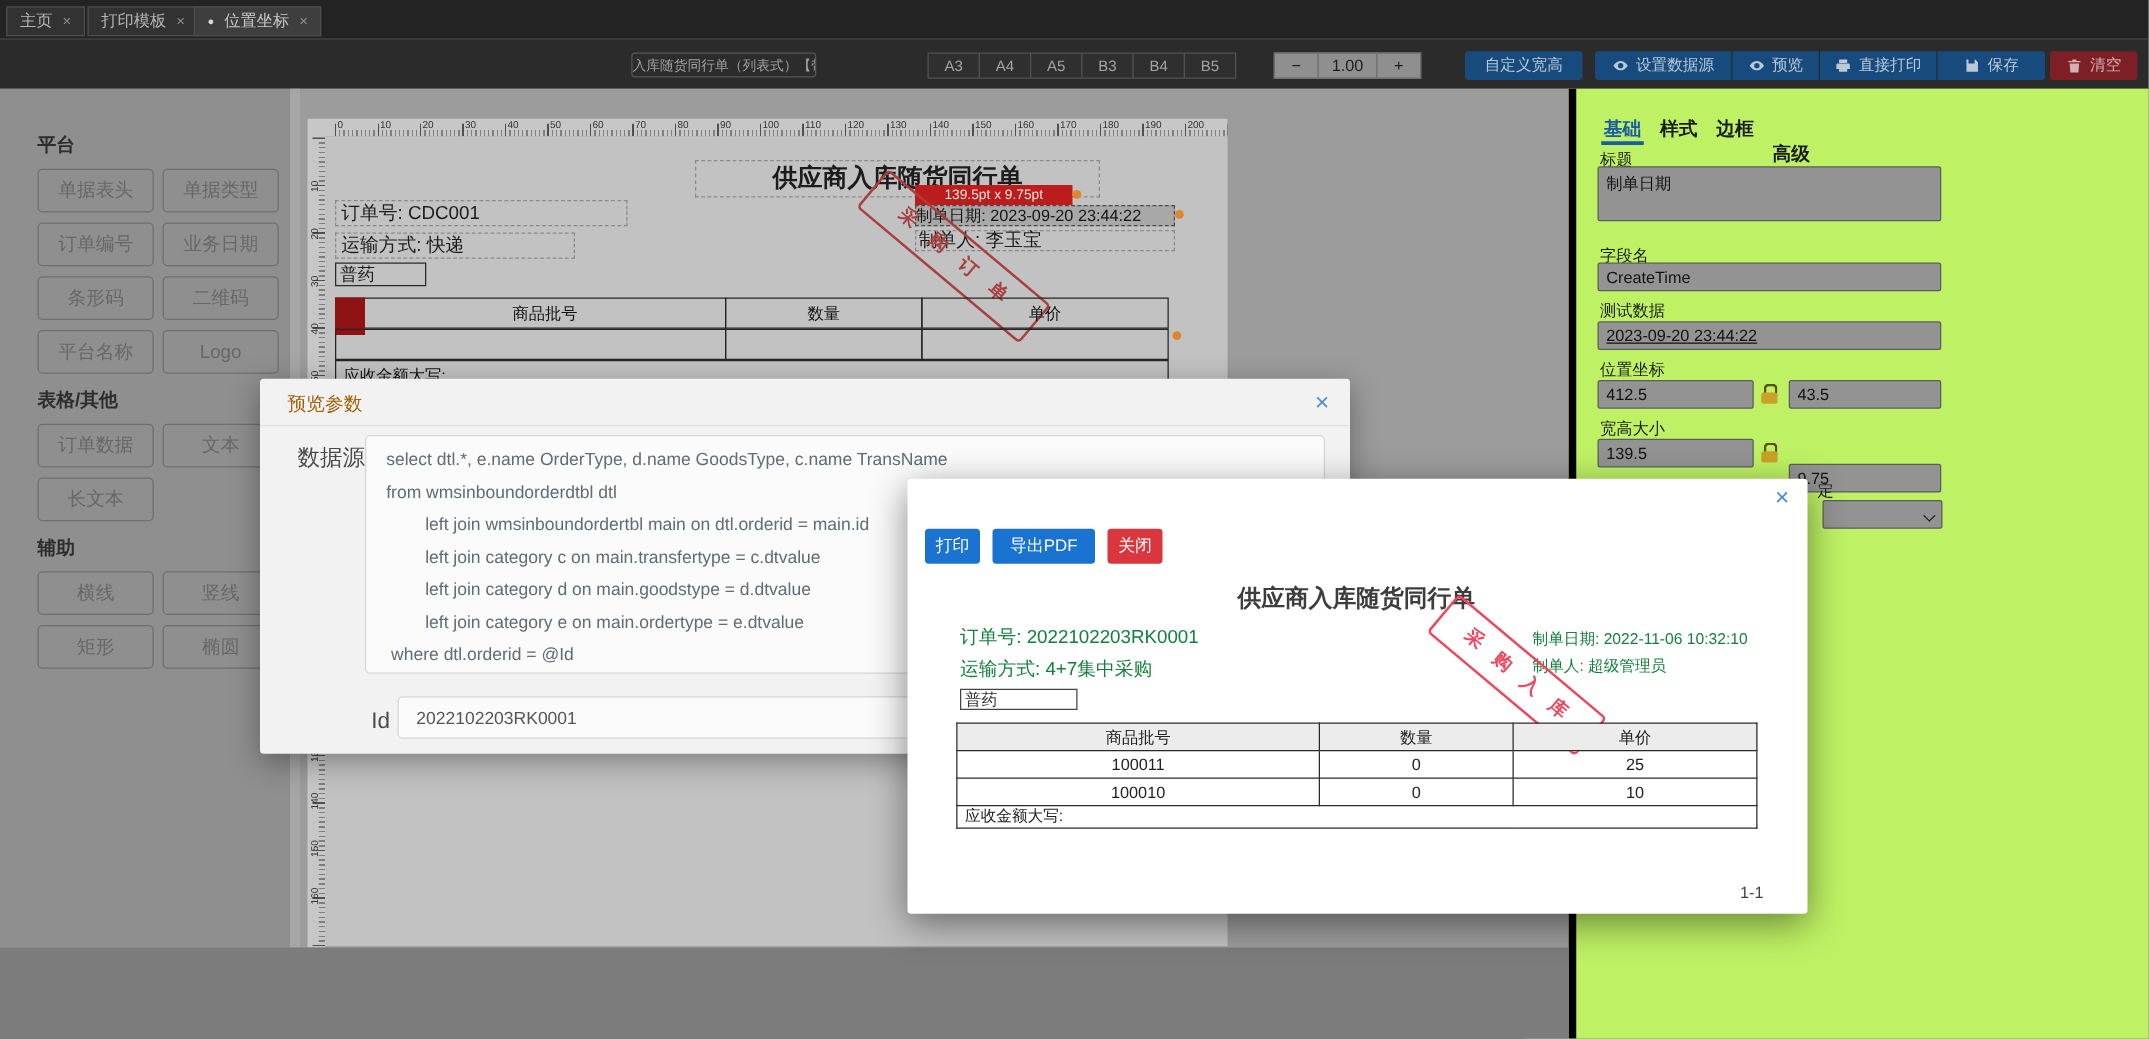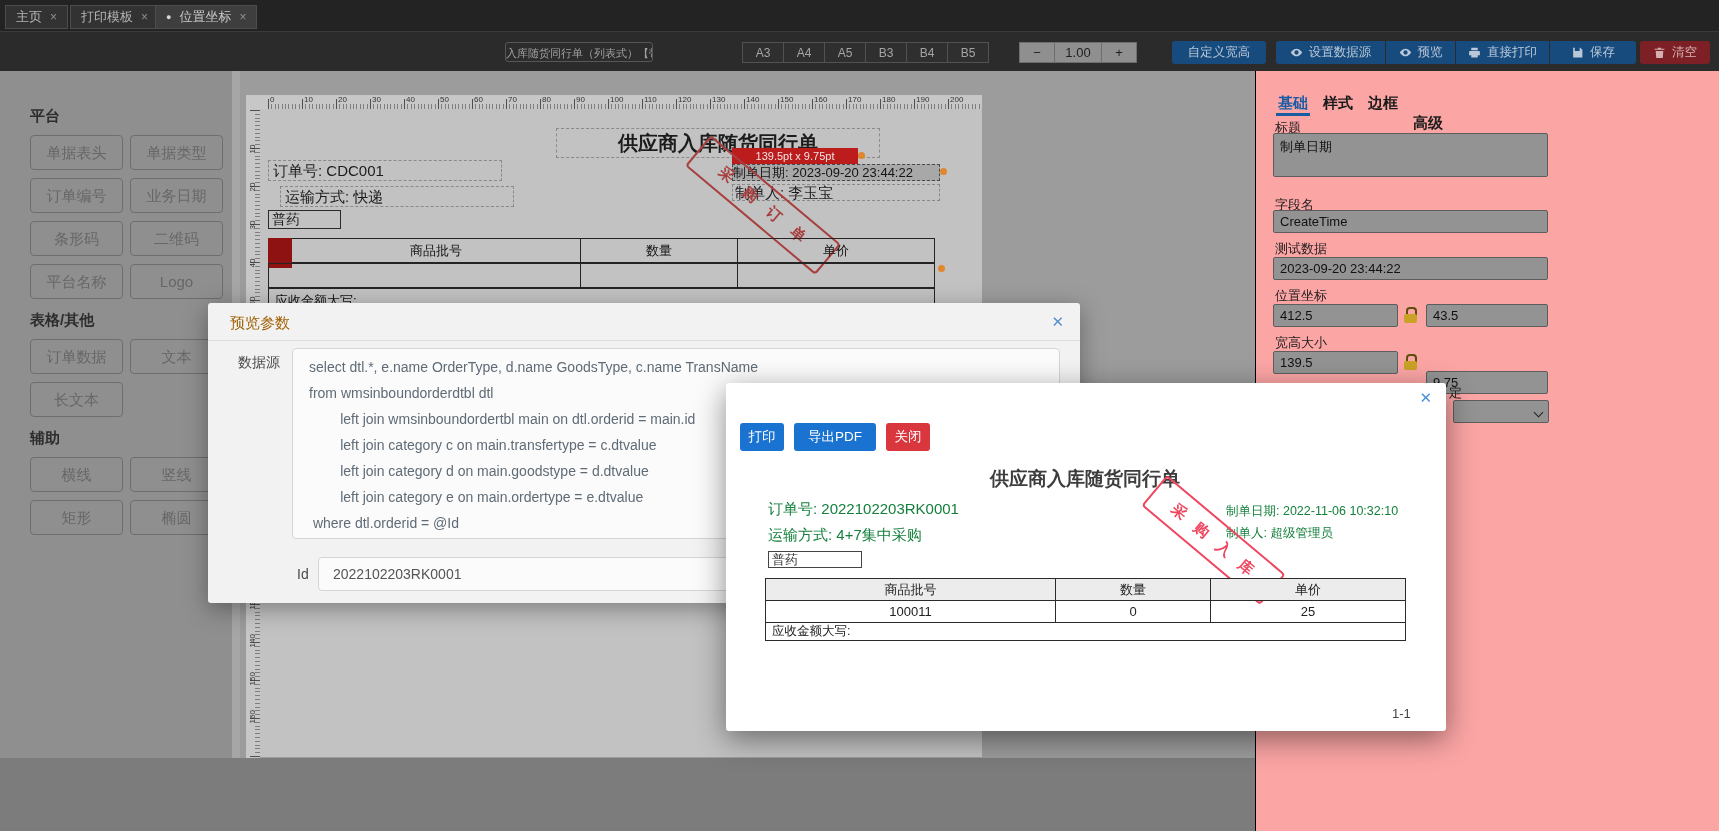--- a/index.html
+++ b/index.html
@@ -52,41 +52,41 @@
   .p-small{font-size:15px;line-height:15px;padding-left:2px;}
   .drug-box{border:1.5px solid #2b2b2b;box-sizing:border-box;font-size:14px;line-height:16px;padding-left:3px;color:#1c1c1c;}
   .tooltip{background:#bd1c1c;color:#efe3e3;font-size:11px;line-height:16px;text-align:center;}
   .selected{background:#a8a8a8;border:1px dashed #4a4a4a;box-sizing:border-box;font-size:13px;line-height:15px;color:#141414;}
   .handle{width:7px;height:7px;border-radius:50%;background:#e0862c;}
   .stamp1{border:2px solid #a84040;border-radius:4px;color:#a84040;font-weight:bold;font-size:15px;
       letter-spacing:16px;text-align:center;line-height:36px;box-sizing:border-box;padding-left:14px;}
   .ct-cell{position:absolute;border:1px solid #242424;box-sizing:border-box;font-size:13px;color:#111;
       text-align:center;line-height:23px;}
   
-  .panel{left:1255px;top:71px;width:464px;height:760px;background:#fca5a5;border-left:1px solid #000000;box-sizing:border-box;}
+  .panel{left:1255px;top:71px;width:464px;height:760px;background:#bef264;border-left:6px solid #000000;box-sizing:border-box;}
   .ptab{position:absolute;top:23px;font-size:15px;font-weight:bold;color:#1b1b1b;}
   .ptab.active{color:#1a5ca3;}
   .ptab-line{position:absolute;top:42px;left:20px;width:34px;height:3px;background:#1a5ca3;}
   .plabel{position:absolute;font-size:13px;color:#1c1c1c;}
   .pinput{position:absolute;background:#939393;border:1px solid #5d5d5d;box-sizing:border-box;color:#111;
       font-size:13px;padding:0 6px;border-radius:2px;font-family:"Liberation Sans","DejaVu Sans",sans-serif;}
   .ptextarea{position:absolute;background:#939393;border:1px solid #5d5d5d;box-sizing:border-box;color:#111;
       font-size:13px;padding:4px 6px;border-radius:2px;}
   .lock{position:absolute;width:13px;height:16px;}
   .lock::before{content:"";position:absolute;top:0;left:2px;width:7px;height:8px;border:2px solid #5f4d0e;border-bottom:none;border-radius:4px 4px 0 0;}
   .lock::after{content:"";position:absolute;bottom:0;left:0;width:13px;height:9px;background:#c9a227;border-radius:2px;}
   .pselect{position:absolute;background:#939393;border:1px solid #5d5d5d;box-sizing:border-box;border-radius:2px;}
   .pselect::after{content:"";position:absolute;right:6px;top:8px;width:6px;height:6px;border-right:1.5px solid #222;border-bottom:1.5px solid #222;transform:rotate(45deg);}
   
   .modal1{left:208px;top:303px;width:872px;height:300px;background:#f2f2f2;border-radius:3px;
       box-shadow:0 6px 24px rgba(0,0,0,0.35);z-index:20;}
   .m1-title{position:absolute;left:22px;top:11px;font-size:15px;color:#a16207;}
   .m1-close{position:absolute;right:16px;top:10px;font-size:15px;color:#5590cc;}
   .m1-div{position:absolute;left:0;top:37px;width:100%;height:1px;background:#dedede;}
-  .m1-label{position:absolute;font-size:14px;color:#4a4a4a;text-align:center;}
+  .m1-label{position:absolute;font-size:18px;color:#4a4a4a;text-align:center;}
   .sqlbox{position:absolute;left:84px;top:45px;width:768px;height:191px;background:#fbfbfb;border:1px solid #d5d5d5;
       border-radius:4px;box-sizing:border-box;padding:5px 16px;overflow:hidden;}
   .sqlbox pre{margin:0;font-family:"Liberation Sans","DejaVu Sans",sans-serif;font-size:14px;line-height:26px;color:#5f6b76;white-space:pre-wrap;}
   .idinput{position:absolute;left:110px;top:254px;width:742px;height:34px;background:#fbfbfb;border:1px solid #d5d5d5;
       border-radius:4px;box-sizing:border-box;font-size:14px;color:#555;padding-left:14px;font-family:"Liberation Sans","DejaVu Sans",sans-serif;}
   
   .modal2{left:726px;top:383px;width:720px;height:348px;background:#ffffff;border-radius:3px;
       box-shadow:0 8px 30px rgba(0,0,0,0.45);z-index:30;}
   .m2-close{position:absolute;right:14px;top:6px;font-size:15px;color:#4a90d9;}
   .m2-btn{position:absolute;top:40px;height:28px;border-radius:3px;color:#fff;font-size:13.5px;
@@ -243,21 +243,21 @@
         <span class="hr-num" style="left: 520px;">150</span>
         <span class="hr-num" style="left: 554px;">160</span>
         <span class="hr-num" style="left: 588px;">170</span>
         <span class="hr-num" style="left: 622px;">180</span>
         <span class="hr-num" style="left: 656px;">190</span>
         <span class="hr-num" style="left: 690px;">200</span>
       </div>
     <div class="abs paper">
       <div class="abs dashed-box p-title" style="left:296px;top:19px;width:324px;height:30px;">供应商入库随货同行单</div>
       <div class="abs dashed-box p-line" style="left:8px;top:51px;width:234px;height:21px;">订单号: CDC001</div>
-      <div class="abs dashed-box p-line" style="left:8px;top:77px;width:234px;height:21px;margin-left:12px;">运输方式: 快递</div>
+      <div class="abs dashed-box p-line" style="left:8px;top:77px;width:192px;height:21px;">运输方式: 快递</div>
       <div class="abs drug-box" style="left:8px;top:101px;width:73px;height:19px;">普药</div>
       <div class="abs tooltip" style="left:472px;top:39px;width:126px;height:16px;">139.5pt x 9.75pt</div>
       <div class="abs handle" style="left:598px;top:43px;"></div>
       <div class="abs selected" style="left:472px;top:55px;width:208px;height:17px;">制单日期: 2023-09-20 23:44:22</div>
       <div class="abs handle" style="left:680px;top:59px;"></div>
       <div class="abs dashed-box p-small" style="left:472px;top:75px;width:208px;height:17px;">制单人: 李玉宝</div>
       <div class="abs stamp1" style="left:418px;top:76px;width:170px;height:40px;transform:rotate(40deg);">采购订单</div>
 
       <div class="ct-cell" style="left:8px;top:129px;width:24px;height:25px;"></div>
       <div class="ct-cell" style="left:31px;top:129px;width:290px;height:25px;">商品批号</div>
@@ -276,21 +276,21 @@
     <span class="ptab active" style="left:22px;">基础</span>
     <span class="ptab" style="left:67px;">样式</span>
     <span class="ptab" style="left:112px;">边框</span>
     <span class="ptab" style="left:157px;margin-top:20px;">高级</span>
     <div class="ptab-line"></div>
     <div class="plabel" style="left:19px;top:48px;">标题</div>
     <div class="ptextarea" style="left:17px;top:62px;width:275px;height:44px;">制单日期</div>
     <div class="plabel" style="left:19px;top:125px;">字段名</div>
     <input class="pinput" style="left: 17px; top: 139px; width: 275px; height: 23px;" value="CreateTime">
     <div class="plabel" style="left:19px;top:169px;">测试数据</div>
-    <input class="pinput" style="left: 17px; top: 186px; width: 275px; height: 23px;" value="2023-09-20 23:44:22">
+    <input class="pinput" style="left: 17px; top: 186px; width: 275px; height: 23px; text-decoration: underline;" value="2023-09-20 23:44:22">
     <div class="plabel" style="left:19px;top:216px;">位置坐标</div>
     <input class="pinput" style="left: 17px; top: 233px; width: 125px; height: 23px;" value="412.5">
     <div class="lock" style="left:148px;top:236px;"></div>
     <input class="pinput" style="left: 170px; top: 233px; width: 122px; height: 23px;" value="43.5">
     <div class="plabel" style="left:19px;top:263px;">宽高大小</div>
     <input class="pinput" style="left: 17px; top: 280px; width: 125px; height: 23px;" value="139.5">
     <div class="lock" style="left:148px;top:283px;"></div>
     <input class="pinput" style="left: 170px; top: 280px; width: 122px; height: 23px; margin-top: 20px;" value="9.75">
     <div class="plabel" style="left:193px;top:313px;">定</div>
     <div class="pselect" style="left:197px;top:329px;width:96px;height:23px;"></div>
@@ -340,20 +340,25 @@
           <th>数量</th>
           <th>单价</th>
         </tr>
       </thead>
       <tbody>
           <tr>
             <td>100011</td>
             <td>0</td>
             <td>25</td>
           </tr>
+          <tr>
+            <td>100010</td>
+            <td>0</td>
+            <td>10</td>
+          </tr>
         </tbody>
       <tfoot>
         <tr>
           <td class="foot" colspan="3">应收金额大写:</td>
         </tr>
       </tfoot>
     </table>
     <div class="m2-page">1-1</div>
   </div>
 

